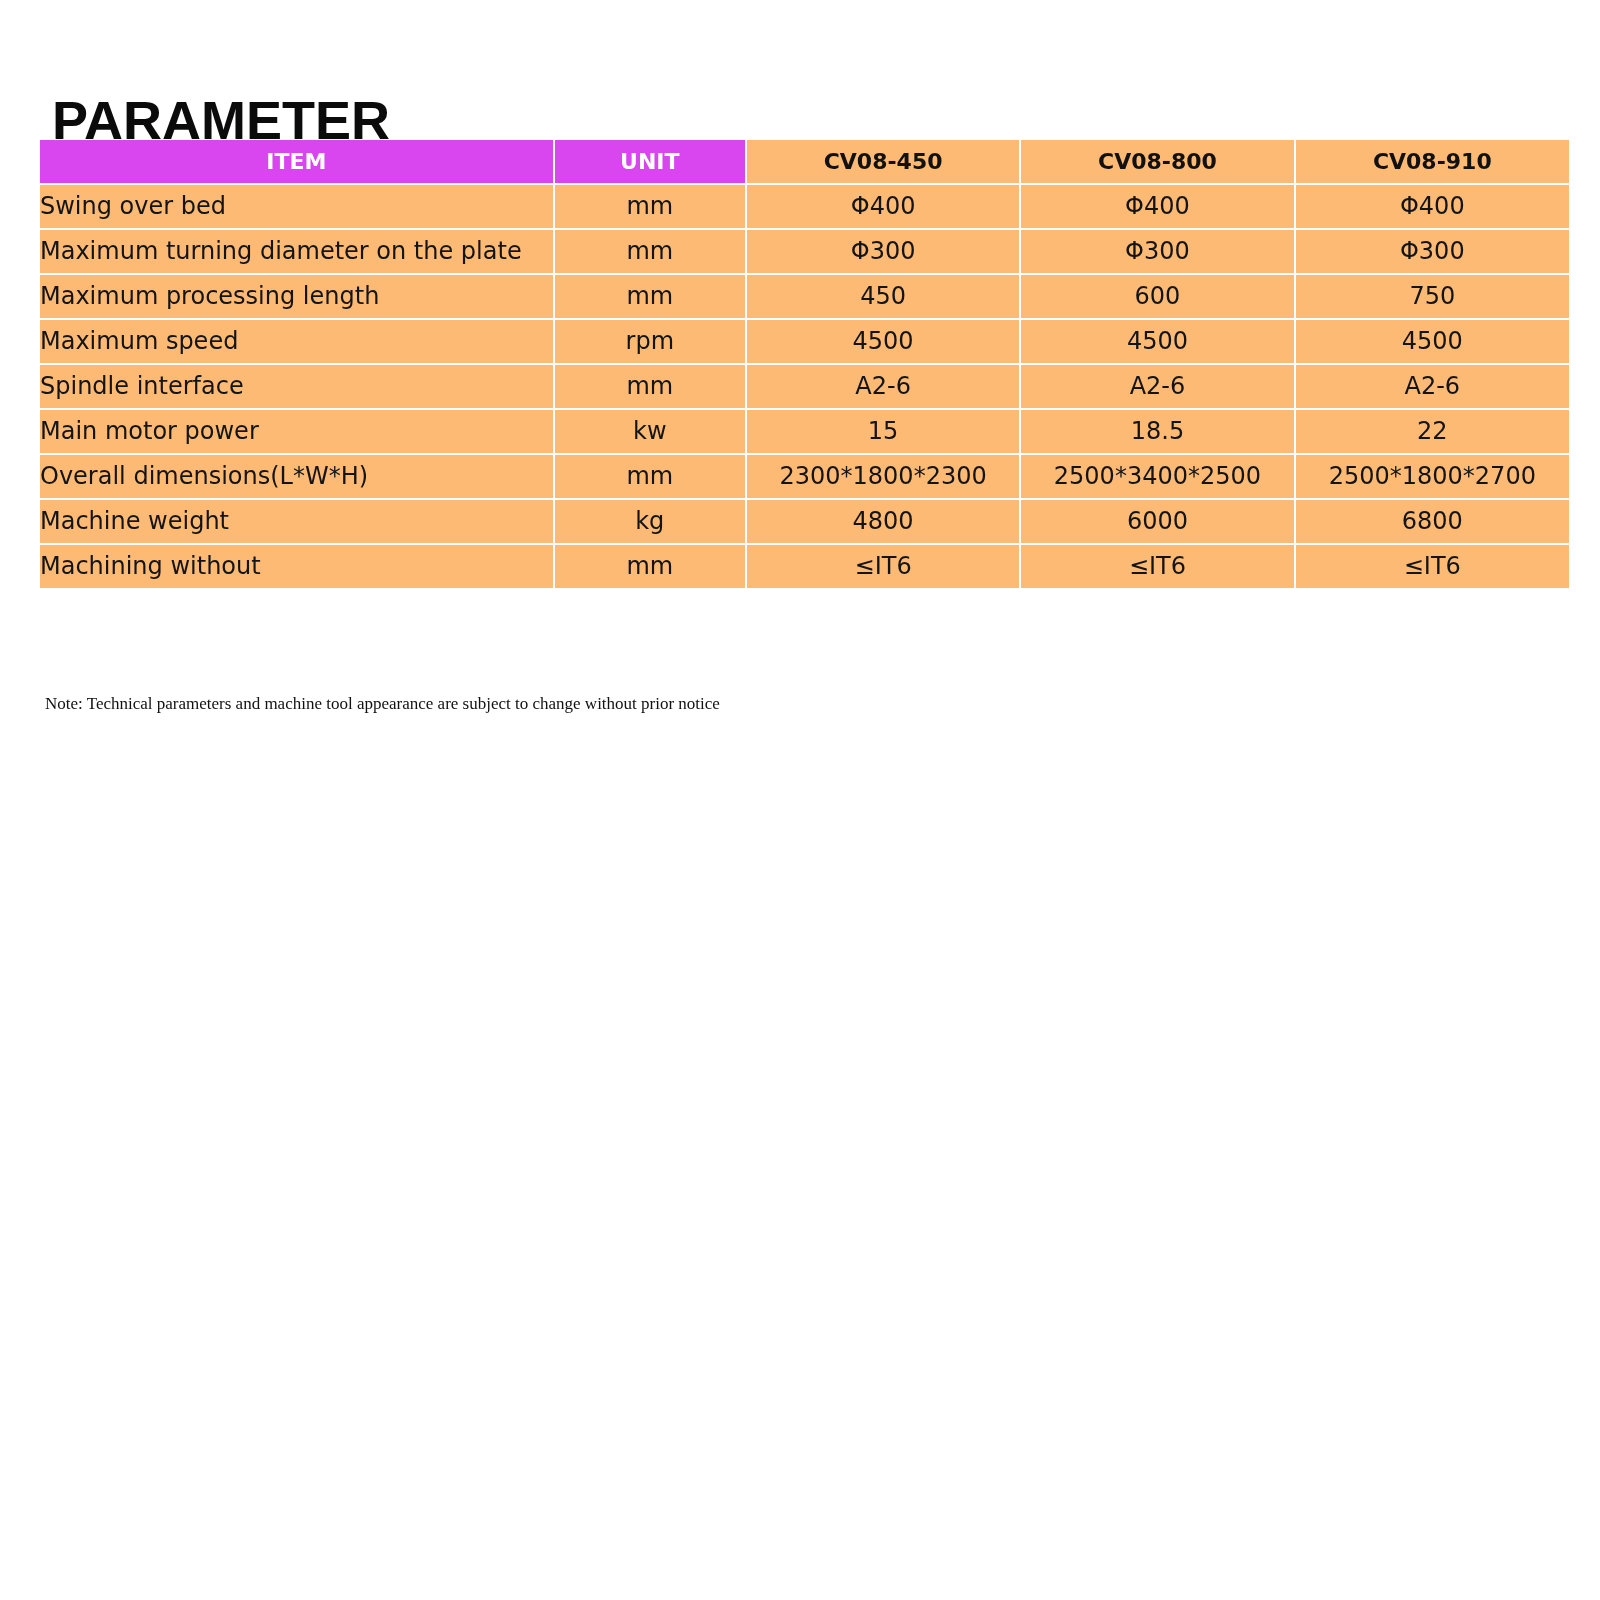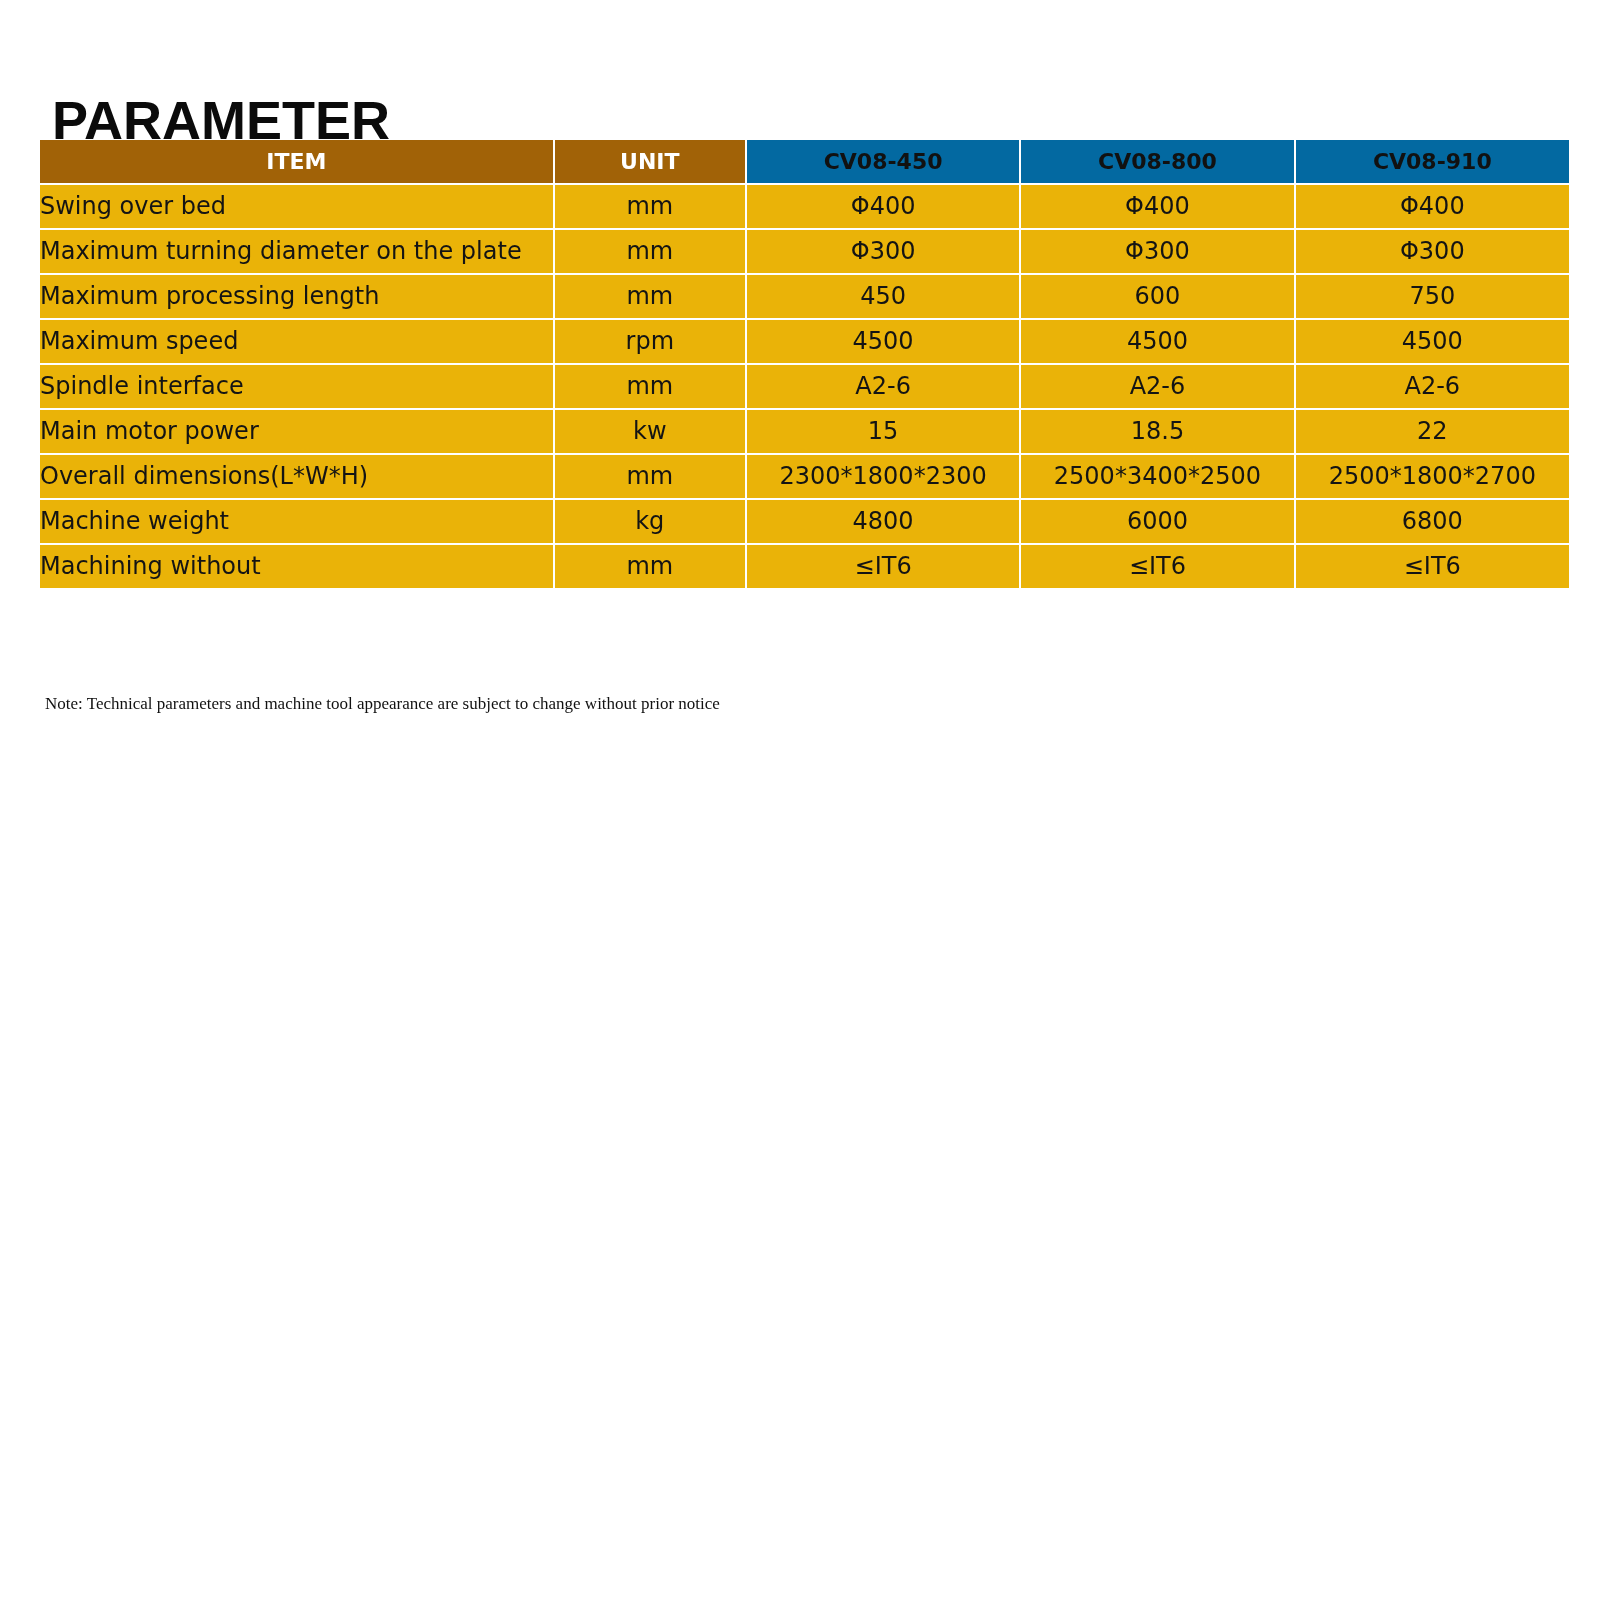--- a/index.html
+++ b/index.html
@@ -47,29 +47,29 @@
       line-height: 43px;
       white-space: nowrap;
       overflow: hidden;
     }
     table.params th {
       font-weight: 700;
       font-size: 22px;
       text-align: center;
     }
     table.params th.dark {
-      background: #a16207;
+      background: #d946ef;
       color: #ffffff;
     }
     table.params th.light {
-      background: #0369a1;
+      background: #fdba74;
       color: #111111;
     }
     table.params td {
-      background: #eab308;
+      background: #fdba74;
       color: #141414;
       text-align: center;
       font-weight: 400;
     }
     table.params td.item {
       text-align: left;
       padding-left: 0;
     }
     table.params tr > *:first-child { border-left: none; }
     table.params tr > *:last-child { border-right: none; }

